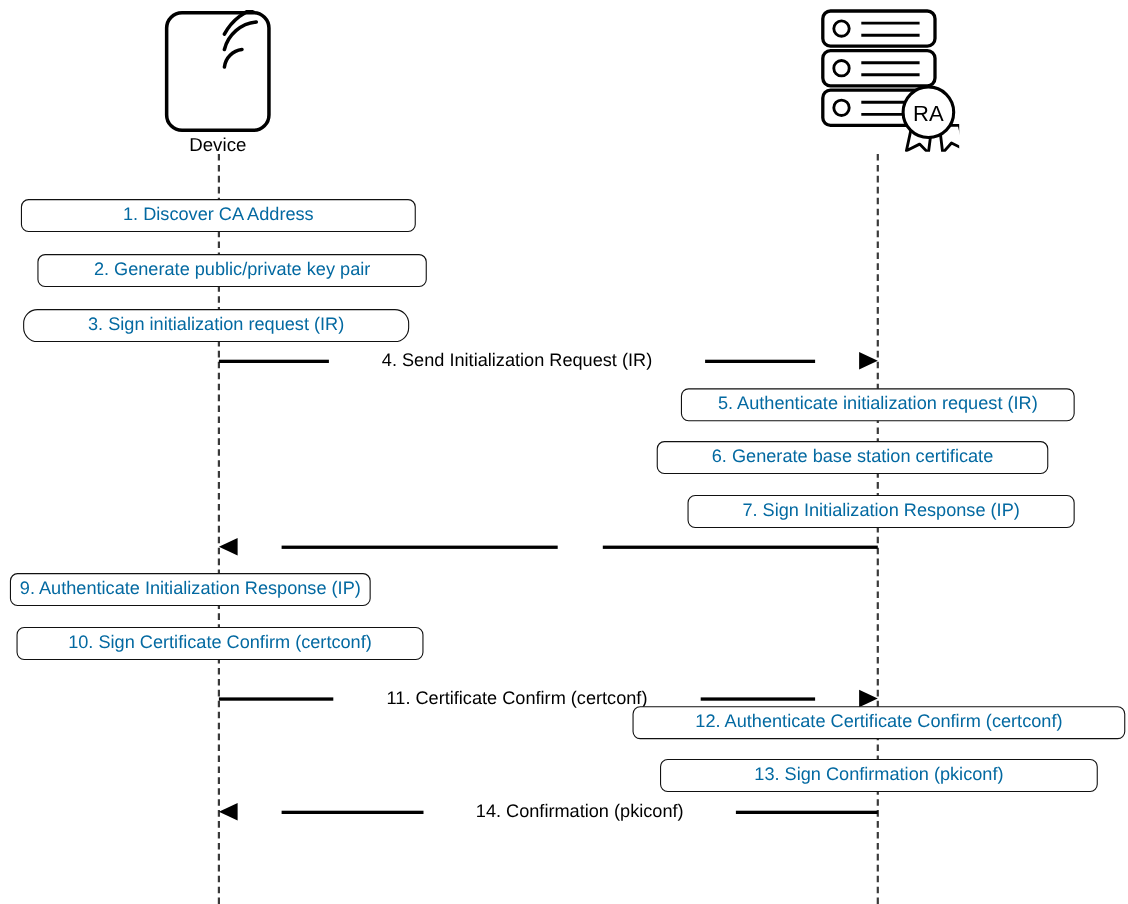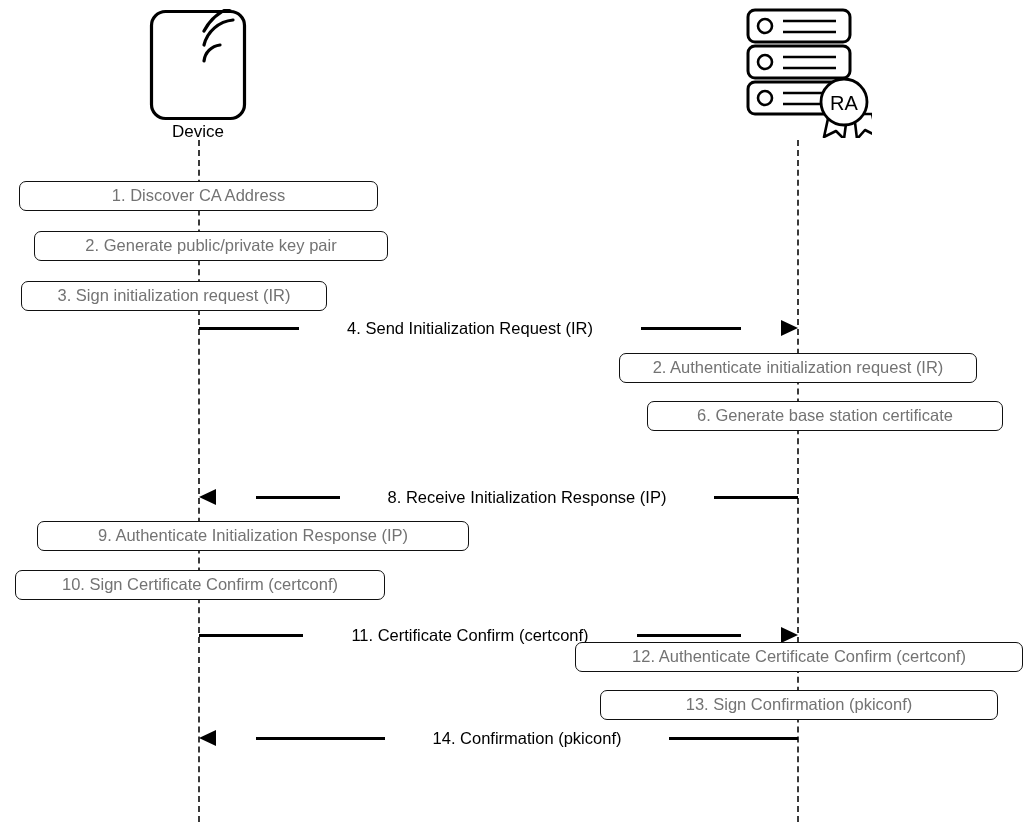--- a/index.html
+++ b/index.html
@@ -59,21 +59,21 @@
   .note {
     position: absolute;
     box-sizing: border-box;
     background: #ffffff;
     border: 1.6px solid #111111;
     border-radius: 7px;
     height: 30px;
     line-height: 27px;
     text-align: center;
     font-size: 16.5px;
-    color: #737373;
+    color: #0369a1;
     white-space: nowrap;
     z-index: 3;
   }
 
   
   .msg {
     position: absolute;
     height: 26px;
     z-index: 2;
     display: flex;
@@ -155,42 +155,42 @@
 
       <circle cx="100" cy="96" r="23" fill="#ffffff" stroke="#000000" stroke-width="2.8"></circle>
       <text x="100" y="104" text-anchor="middle" font-family="Liberation Sans, sans-serif" font-size="20" fill="#000000">RA</text>
     </svg>
   </div>
 
   <div class="note" style="left:19px; top:181px; width:359px;">1. Discover CA Address</div>
 
   <div class="note" style="left:34px; top:231px; width:354px;">2. Generate public/private key pair</div>
 
-  <div class="note" style="left:21px; top:281px; width:306px;">3. Sign initialization request (IR)</div>
+  <div class="note" style="left:21px; top:281px; width:351px;border-radius:13px;">3. Sign initialization request (IR)</div>
 
   <div class="msg to-right" style="left:199px; top:315px; width:599px;">
     <div class="seg"></div>
     <div class="caption">4. Send Initialization Request (IR)</div>
     <div class="seg"></div>
     <div class="head head-right"></div>
   </div>
 
-  <div class="note" style="left:619px; top:353px; width:358px;">2. Authenticate initialization request (IR)</div>
-
-  <div class="note" style="left:647px; top:401px; width:356px;">6. Generate base station certificate</div>
-
+  <div class="note" style="left:619px; top:353px; width:358px;">5. Authenticate initialization request (IR)</div>
+
+  <div class="note" style="left:597px; top:401px; width:356px;">6. Generate base station certificate</div>
+
+  <div class="note" style="left:625px; top:450px; width:352px;">7. Sign Initialization Response (IP)</div>
 
   <div class="msg to-left" style="left:199px; top:484px; width:599px;">
     <div class="head head-left"></div>
     <div class="seg"></div>
-    <div class="caption">8. Receive Initialization Response (IP)</div>
-    <div class="seg"></div>
-  </div>
-
-  <div class="note" style="left:9px; top:521px; width:432px;margin-left:28px;">9. Authenticate Initialization Response (IP)</div>
+    <div class="seg"></div>
+  </div>
+
+  <div class="note" style="left:9px; top:521px; width:328px;">9. Authenticate Initialization Response (IP)</div>
 
   <div class="note" style="left:15px; top:570px; width:370px;">10. Sign Certificate Confirm (certconf)</div>
 
   <div class="msg to-right" style="left:199px; top:605px; width:599px;margin-top:17px;">
     <div class="seg"></div>
     <div class="caption">11. Certificate Confirm (certconf)</div>
     <div class="seg"></div>
     <div class="head head-right"></div>
   </div>
 

